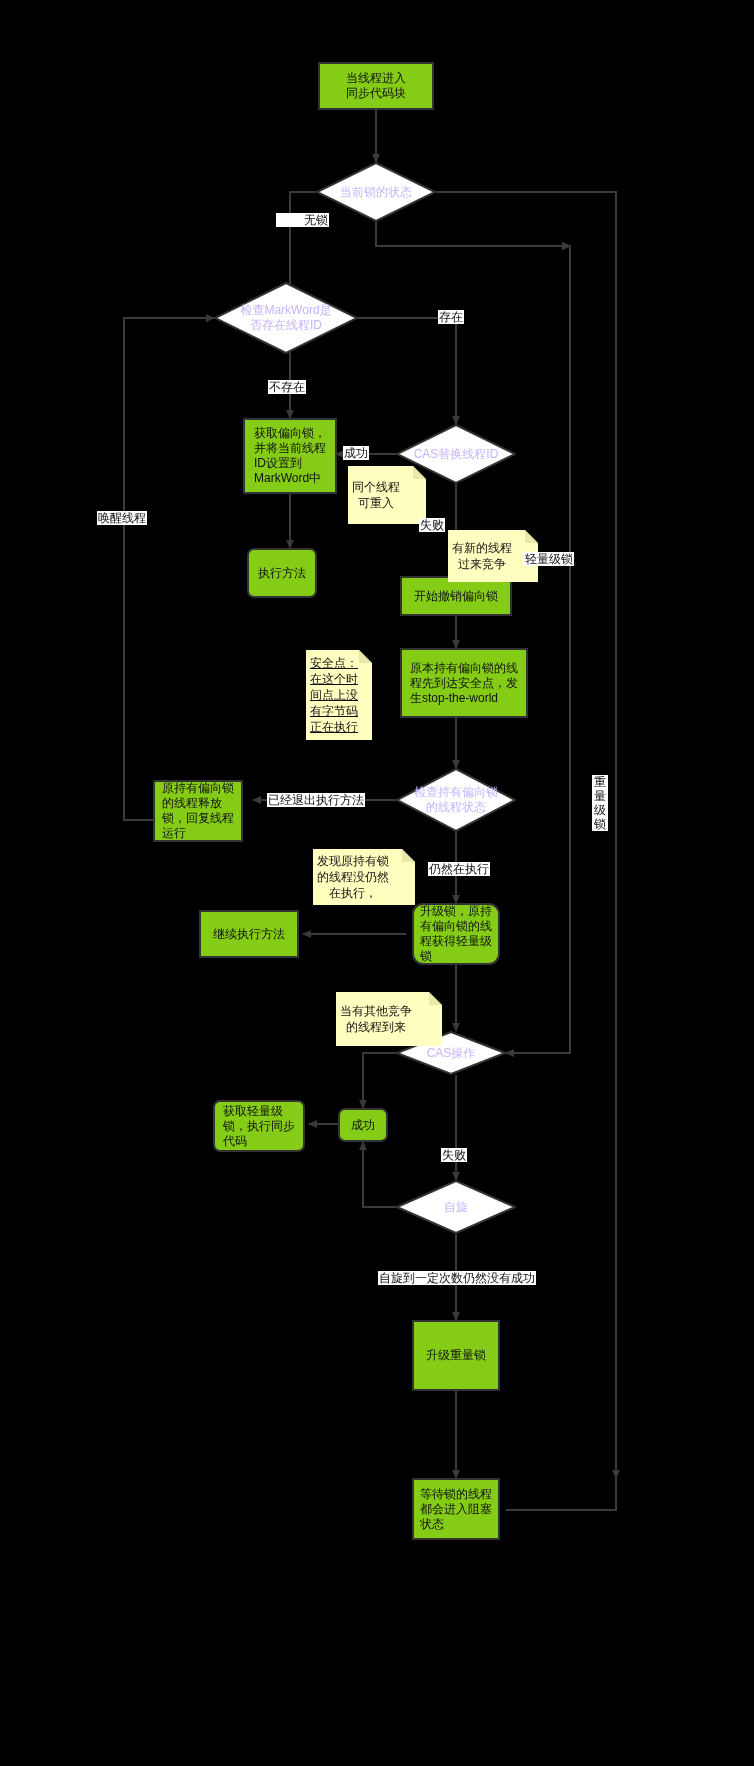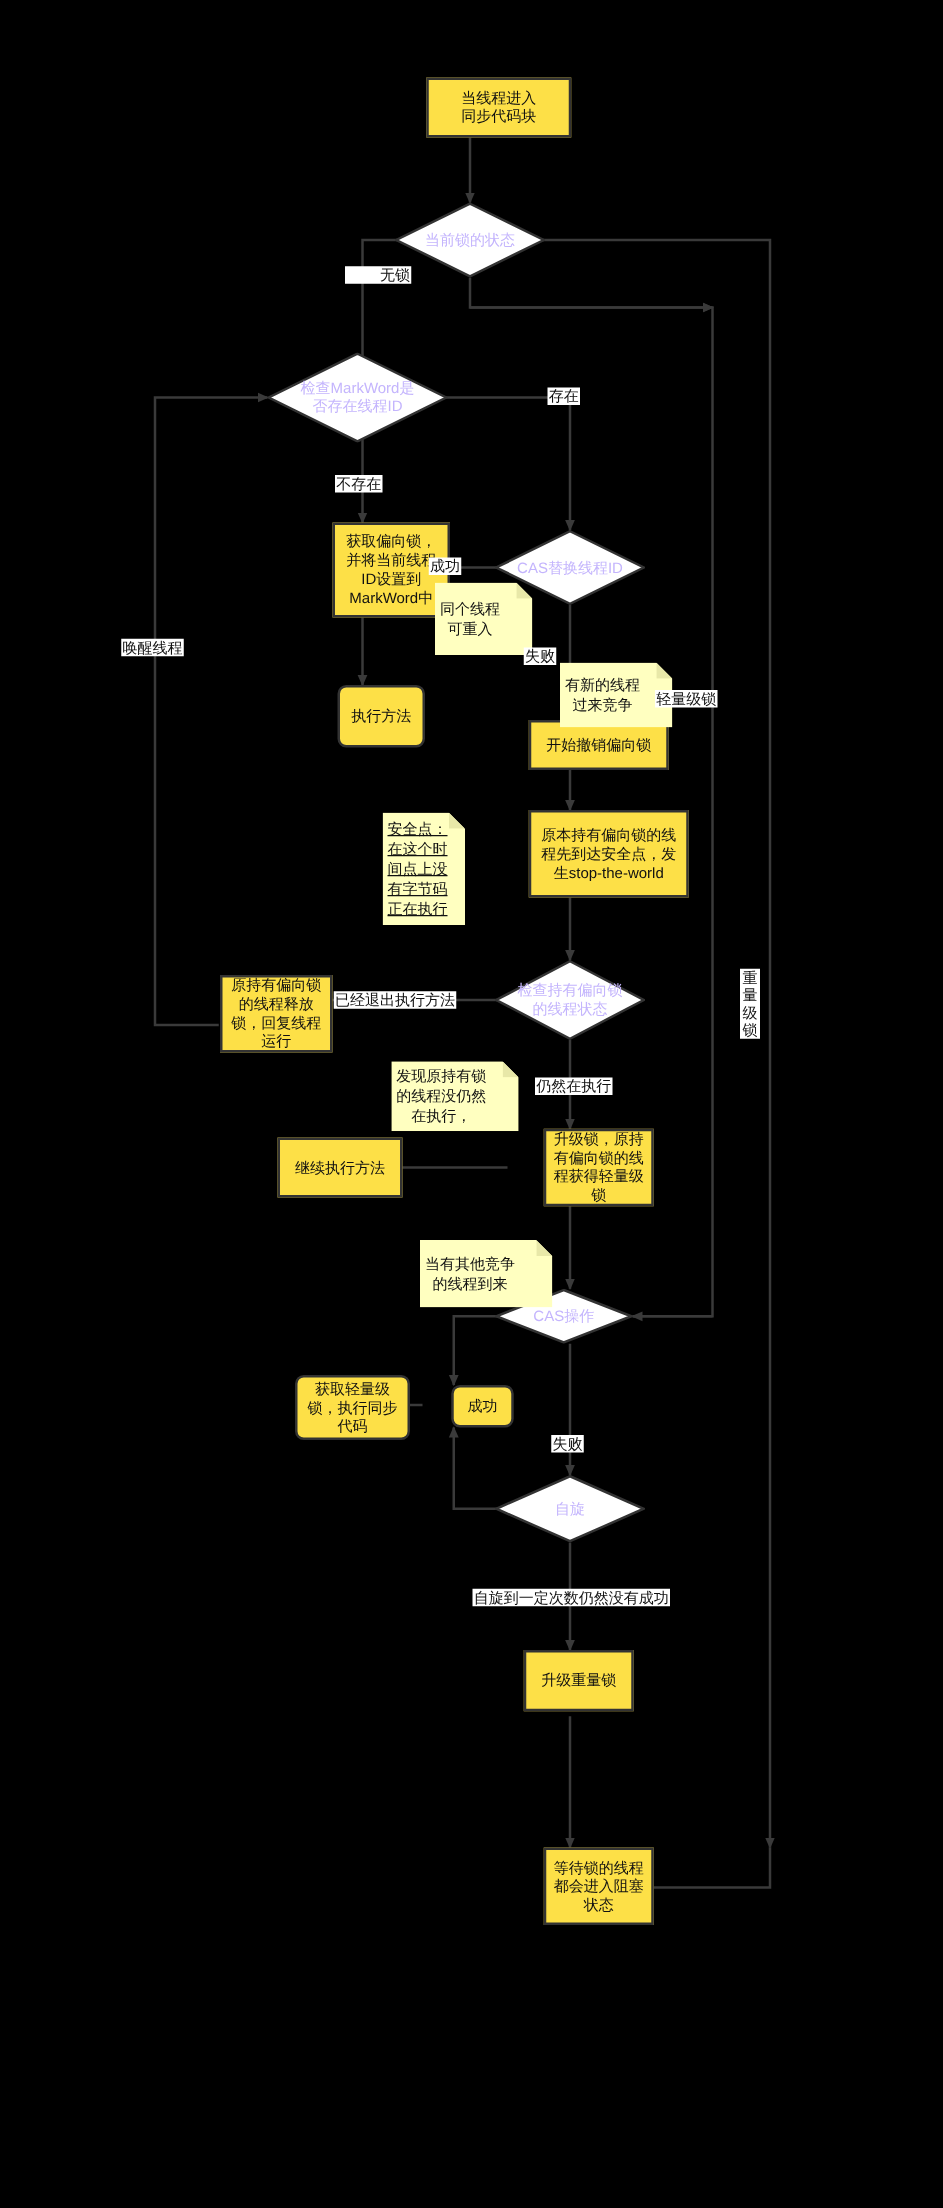--- a/index.html
+++ b/index.html
@@ -1,23 +1,23 @@
 <!DOCTYPE html>
 <html><head>
 <meta charset="utf-8">
 <style>
   html,body{margin:0;padding:0;background:#000;}
   body{width:754px;height:1766px;position:relative;overflow:hidden;
        font-family:"Liberation Sans","DejaVu Sans",sans-serif;}
   .stage{position:absolute;left:0;top:0;width:754px;height:1766px;}
   svg.wires{position:absolute;left:0;top:0;width:754px;height:1766px;}
 
-  .node{position:absolute;box-sizing:border-box;background:#fde047;border:2px solid #333;
-        display:flex;align-items:center;justify-content:center;text-align:center;
-        color:#111;font-size:12px;line-height:15px;padding:2px 4px;white-space:pre-line;margin-left:23px;}
+  .node{position:absolute;box-sizing:border-box;background:#84cc16;border:2px solid #333;
+        display:flex;align-items:center;justify-content:center;text-align:left;
+        color:#111;font-size:12px;line-height:15px;padding:2px 4px;white-space:pre-line;}
   .node.round{border-radius:7px;}
 
   
   .dia{position:absolute;display:flex;align-items:center;justify-content:center;}
   .dia .shape{position:absolute;left:0;top:0;width:100%;height:100%;}
   .dia .txt{position:relative;z-index:2;text-align:center;color:#c4b5fd;
             font-size:12px;line-height:15px;white-space:pre-line;width:108%;}
 
   .note{position:absolute;background:#ffffc0;color:#111;font-size:12px;line-height:16px;
         text-align:center;display:flex;align-items:center;
@@ -143,21 +143,21 @@
     </svg>
     <span class="txt">检查持有偏向锁
 的线程状态</span>
   </div>
 
   <div class="node" style="left:153px;top:780px;width:90px;height:62px;">原持有偏向锁
 的线程释放
 锁，回复线程
 运行</div>
 
-  <div class="node" style="left:412px;top:903px;width:88px;height:62px;">升级锁，原持
+  <div class="node" style="left:412px;top:903px;width:88px;height:62px;border-radius:11px;">升级锁，原持
 有偏向锁的线
 程获得轻量级
 锁</div>
 
   <div class="node" style="left:199px;top:910px;width:100px;height:48px;">继续执行方法</div>
 
   <div class="dia" style="left:396px;top:1031px;width:110px;height:44px;">
     <svg class="shape" viewBox="0 0 110 44" preserveAspectRatio="none">
       <polygon points="55,1 109,22 55,43 1,22" fill="#fff" stroke="#333" stroke-width="2"></polygon>
     </svg>
@@ -170,21 +170,21 @@
 锁，执行同步
 代码</div>
 
   <div class="dia" style="left:396px;top:1180px;width:120px;height:54px;">
     <svg class="shape" viewBox="0 0 120 54" preserveAspectRatio="none">
       <polygon points="60,1 119,27 60,53 1,27" fill="#fff" stroke="#333" stroke-width="2"></polygon>
     </svg>
     <span class="txt">自旋</span>
   </div>
 
-  <div class="node" style="left:396px;top:1320px;width:88px;height:49px;">升级重量锁</div>
+  <div class="node" style="left:412px;top:1320px;width:88px;height:71px;">升级重量锁</div>
 
   <div class="node" style="left:412px;top:1478px;width:88px;height:62px;">等待锁的线程
 都会进入阻塞
 状态</div>
 
   <div class="note" style="left:348px;top:466px;width:78px;height:58px;">
     <span class="fold"></span>
     <span>同个线程
 可重入</span>
   </div>

